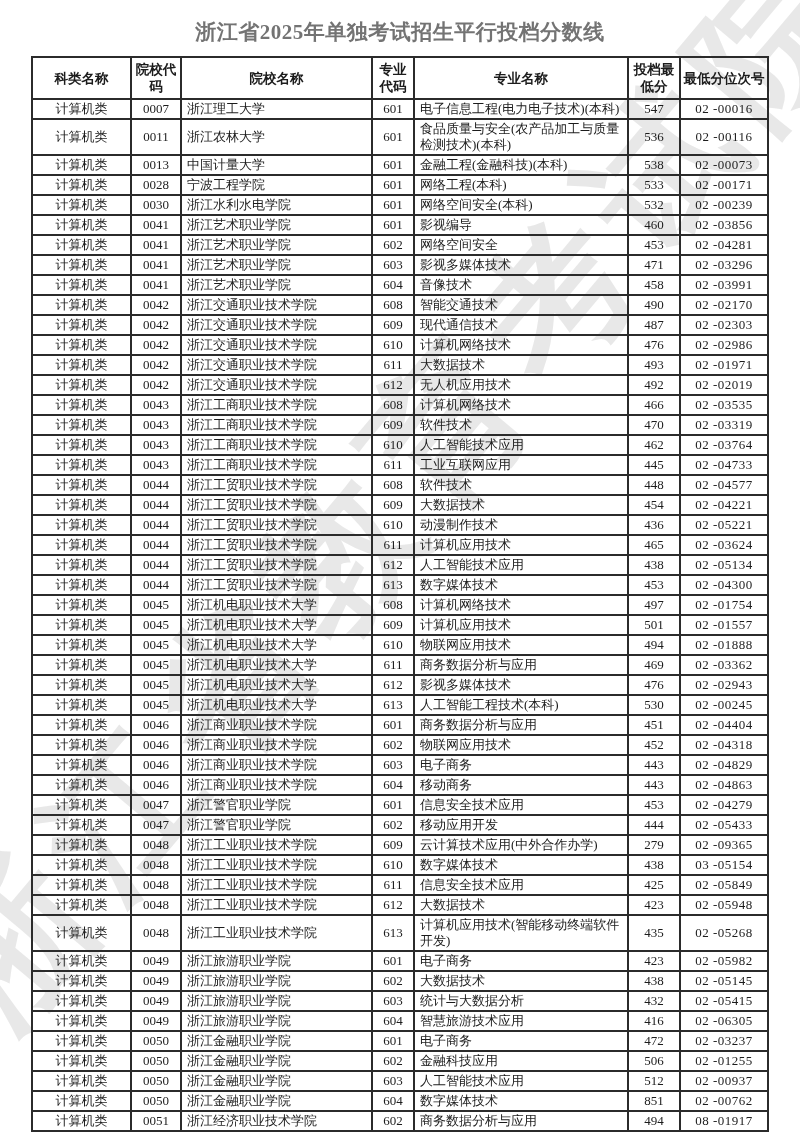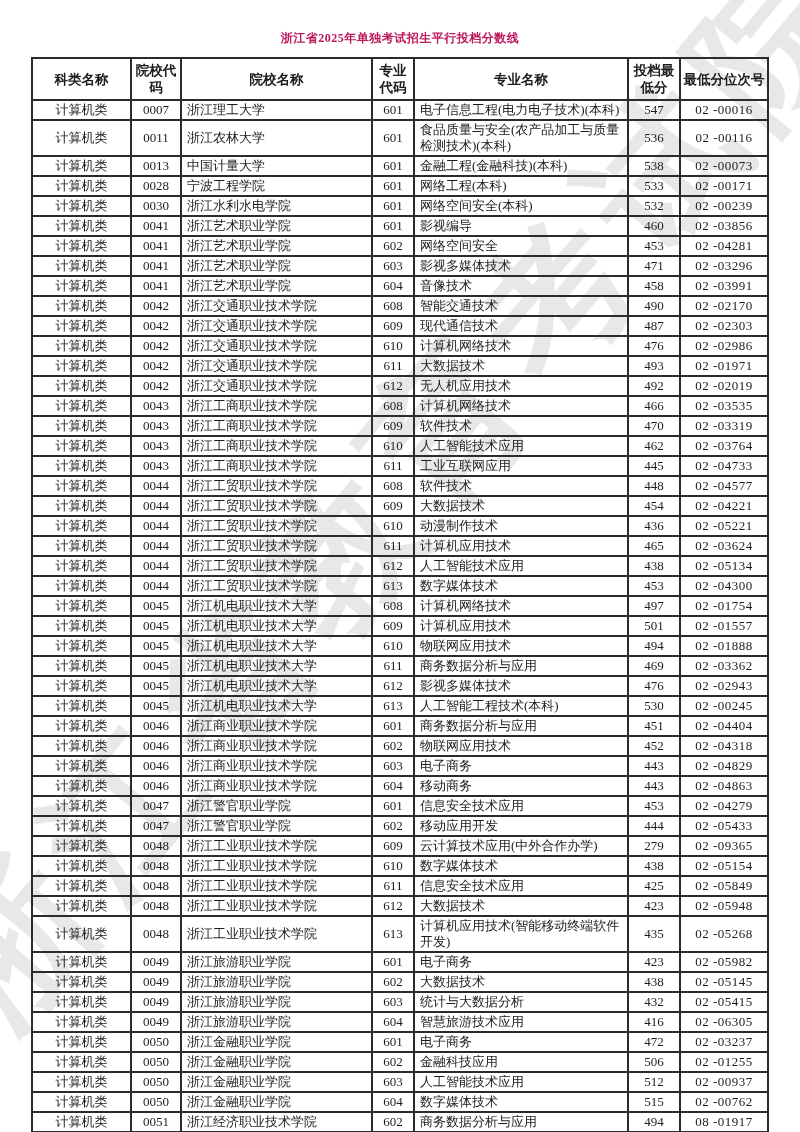--- a/index.html
+++ b/index.html
@@ -7,25 +7,25 @@
     width: 800px; height: 1132px;
     font-family: "Liberation Serif", "DejaVu Serif", serif;
     color: #1c1c1c;
     position: relative;
     overflow: hidden;
   }
   .page { position: relative; width: 800px; height: 1132px; }
 
   .doc-title {
     text-align: center;
-    font-size: 12px;
+    font-size: 21px;
     font-weight: bold;
-    padding-top: 30px;
+    padding-top: 18px;
     letter-spacing: 0.5px;
-    color: #be185d;
+    color: #737373;
   }
 
   .watermark {
     position: absolute;
     left: 50%; top: 43%;
     transform: translate(-50%, -50%) rotate(-50deg);
     font-size: 150px;
     letter-spacing: 18px;
     color: rgba(195, 195, 195, 0.38);
     white-space: nowrap;
@@ -428,21 +428,21 @@
           <td class="c5">279</td>
           <td class="c6">02 -09365</td>
         </tr>
         <tr>
           <td class="c0">计算机类</td>
           <td class="c1">0048</td>
           <td class="c2">浙江工业职业技术学院</td>
           <td class="c3">610</td>
           <td class="c4">数字媒体技术</td>
           <td class="c5">438</td>
-          <td class="c6">02 -05154</td>
+          <td class="c6">03 -05154</td>
         </tr>
         <tr>
           <td class="c0">计算机类</td>
           <td class="c1">0048</td>
           <td class="c2">浙江工业职业技术学院</td>
           <td class="c3">611</td>
           <td class="c4">信息安全技术应用</td>
           <td class="c5">425</td>
           <td class="c6">02 -05849</td>
         </tr>
@@ -526,21 +526,21 @@
           <td class="c4">人工智能技术应用</td>
           <td class="c5">512</td>
           <td class="c6">02 -00937</td>
         </tr>
         <tr>
           <td class="c0">计算机类</td>
           <td class="c1">0050</td>
           <td class="c2">浙江金融职业学院</td>
           <td class="c3">604</td>
           <td class="c4">数字媒体技术</td>
-          <td class="c5">515</td>
+          <td class="c5">851</td>
           <td class="c6">02 -00762</td>
         </tr>
         <tr>
           <td class="c0">计算机类</td>
           <td class="c1">0051</td>
           <td class="c2">浙江经济职业技术学院</td>
           <td class="c3">602</td>
           <td class="c4">商务数据分析与应用</td>
           <td class="c5">494</td>
           <td class="c6">08 -01917</td>

